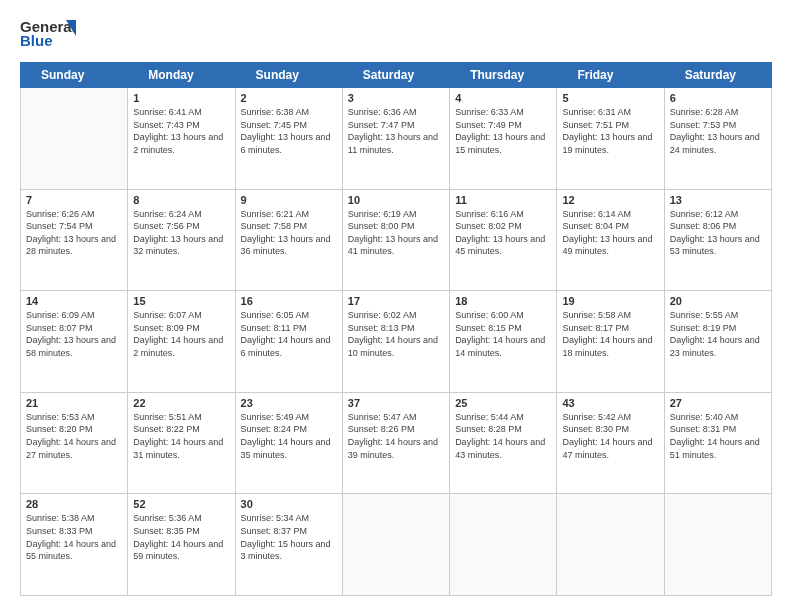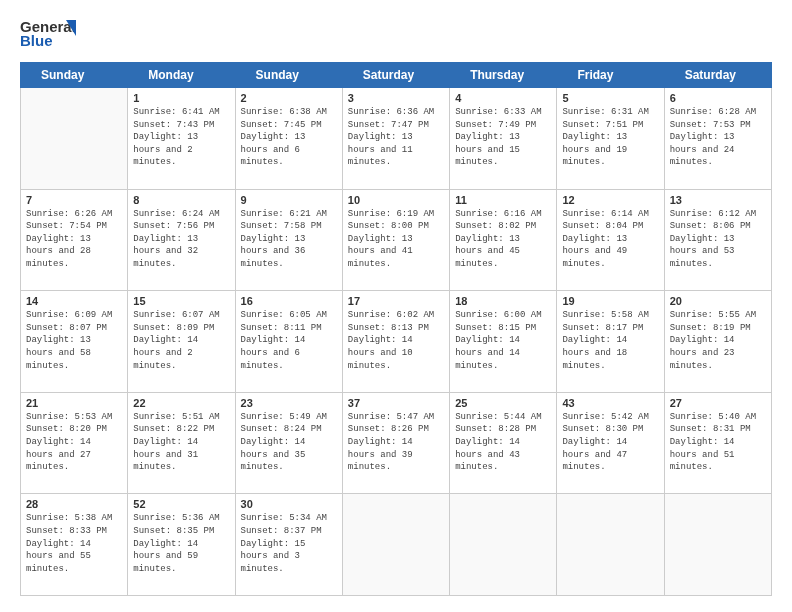--- a/index.html
+++ b/index.html
@@ -73,21 +73,20 @@
       font-size: 11px;
       font-weight: bold;
       color: #333;
       display: block;
       margin-bottom: 2px;
     }
     .cell-text {
       font-size: 9px;
       color: #444;
       line-height: 1.4;
-      font-family: Liberation Mono, monospace;
     }
   </style>
 </head>
 <body>
 
 <div class="page">
   <div class="header">
     <div class="logo">
         <svg width="60" height="36" viewBox="0 0 60 36">
           <text x="0" y="16" font-size="15" font-weight="bold" fill="#333" font-family="Arial, sans-serif">General</text>

